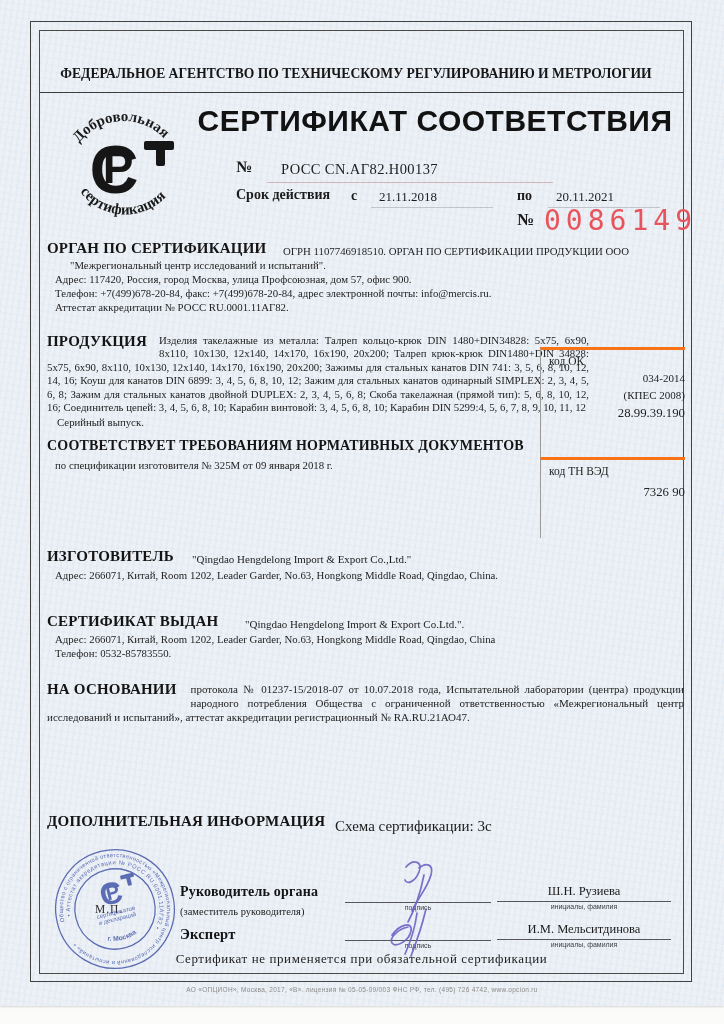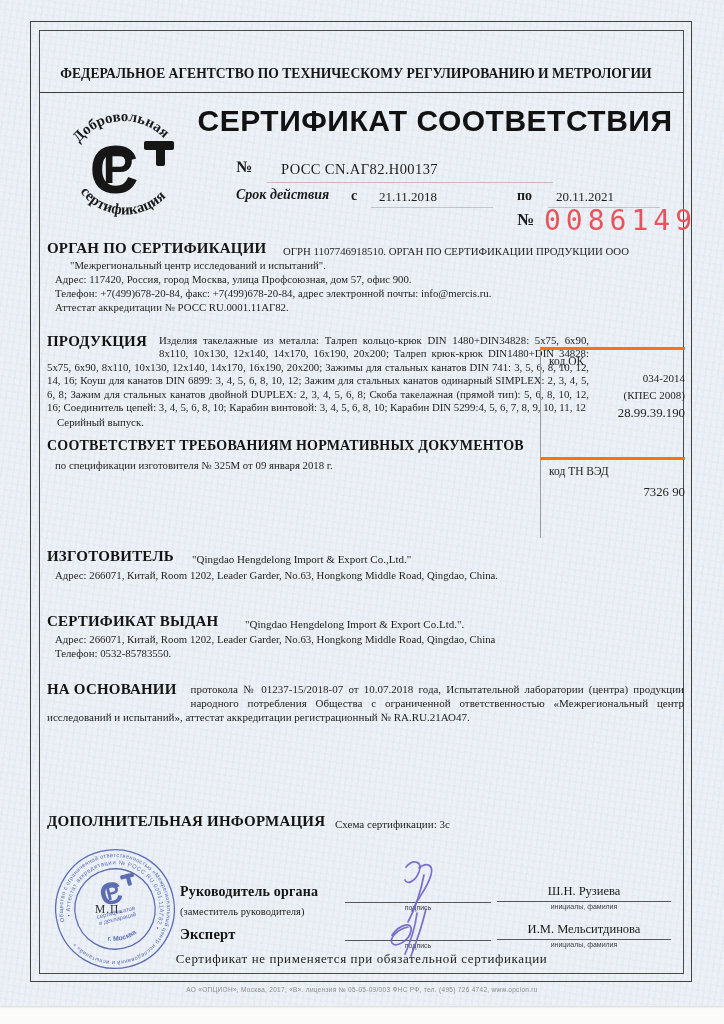--- a/index.html
+++ b/index.html
@@ -13,21 +13,21 @@
          box-shadow:0 1px 2px rgba(0,0,0,.15);}
   .abs{position:absolute;}
   .border-outer{left:30px;top:21px;width:660px;height:959px;border:1.6px solid #41413f;}
   .border-inner{left:39px;top:30px;width:643px;height:942px;border:1px solid #4a4a47;}
   .header-rule{left:39px;top:92px;width:645px;border-top:1.4px solid #3c3c3a;}
   .system-title{left:39px;top:36px;width:645px;text-align:center;font-size:18px;font-weight:bold;
                 letter-spacing:5px;color:#161616;}
   .agency{left:39px;top:66px;width:634px;text-align:center;font-size:13.6px;font-weight:bold;color:#161616;}
   .cert-title{left:192px;top:104px;width:486px;text-align:center;font-family:"Liberation Sans",sans-serif;
               font-size:30px;font-weight:700;letter-spacing:.5px;color:#121212;}
-  .lbl-b{font-weight:bold;font-style:italic;}
+  .lbl-b{font-weight:bold;}
   .reg-no-label{left:236px;top:158px;font-size:16px;font-weight:bold;}
   .reg-no{left:281px;top:161px;font-size:14.5px;letter-spacing:.4px;}
   .reg-underline{left:267px;top:182px;width:286px;border-top:1px solid rgba(160,80,80,.35);}
   .validity{left:236px;top:187px;font-size:14px;}
   .v-from-lbl{left:351px;top:188px;font-size:14px;font-weight:bold;}
   .v-from{left:379px;top:189px;font-size:13px;}
   .v-to-lbl{left:517px;top:188px;font-size:14px;font-weight:bold;}
   .v-to{left:556px;top:189px;font-size:13px;}
   .u1{left:371px;top:207px;width:122px;border-top:1px solid rgba(100,100,110,.30);}
   .u2{left:548px;top:207px;width:112px;border-top:1px solid rgba(100,100,110,.30);}
@@ -58,21 +58,21 @@
   .man-name{left:192px;top:553px;font-size:11px;}
   .man-addr{left:55px;top:569px;}
   .iss-head{left:47px;top:613px;}
   .iss-name{left:245px;top:618px;font-size:11px;}
   .iss-addr{left:55px;top:633px;}
   .iss-phone{left:55px;top:647px;}
   .basis-wrap{left:47px;top:682px;width:637px;}
   .basis-wrap .h-sec{float:left;margin-right:14px;line-height:15px;}
   .basis-text{font-size:11px;line-height:14.2px;text-align:justify;color:#232323;}
   .add-head{left:47px;top:813px;}
-  .add-text{left:335px;top:818px;font-size:11px;}
+  .add-text{left:335px;top:818px;font-size:15px;}
   .mp-mark{left:95px;top:903px;font-size:11.5px;color:#2e2e2e;letter-spacing:1px;}
   .stamp{left:40px;top:836px;width:150px;height:146px;transform:rotate(-14deg);opacity:.85;}
   .role-head{left:180px;top:884px;font-size:14px;}
   .role-sub{left:180px;top:906px;font-size:10.5px;color:#232323;}
   .role-expert{left:180px;top:926px;font-size:14.5px;}
   .sig-line{border-top:1px solid #55555a;}
   .sl1{left:345px;top:902px;width:146px;}
   .sl2{left:345px;top:940px;width:146px;}
   .sig-cap{font-size:7px;color:#3f3f45;text-align:center;font-family:"Liberation Sans",sans-serif;}
   .sc1{left:345px;top:904px;width:146px;}

